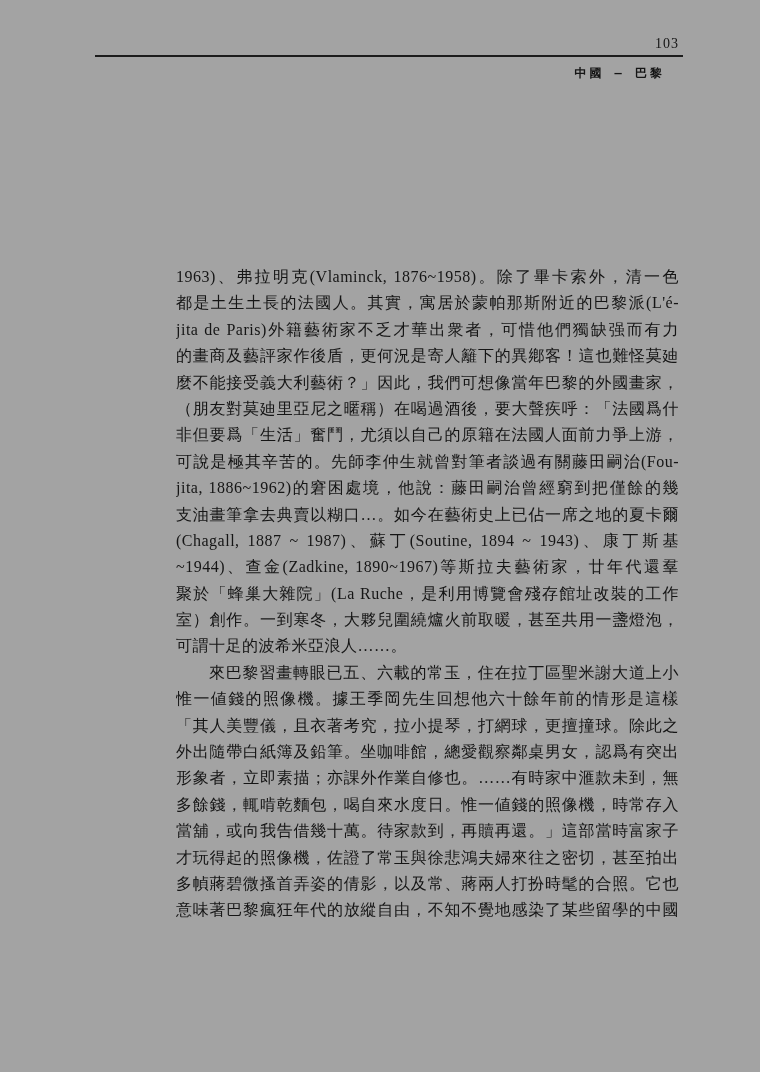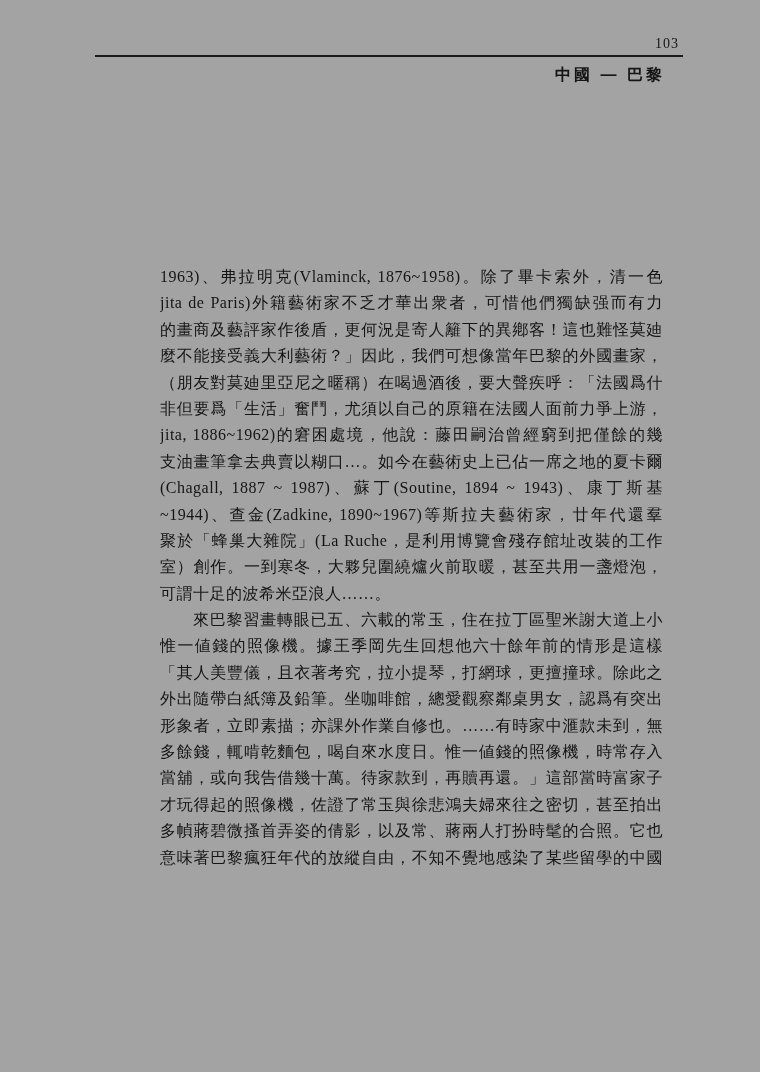--- a/index.html
+++ b/index.html
@@ -29,27 +29,27 @@
   }
   .rule {
     border-bottom: 2px solid #1c1c1c;
     margin-top: 1px;
   }
   .running-title {
     margin-top: 8px;
     text-align: right;
     padding-right: 18px;
     font-weight: bold;
-    font-size: 16px;
+    font-size: 12px;
     letter-spacing: 3px;
-    font-family: Liberation Sans, sans-serif;
+    font-family: Liberation Mono, monospace;
   }
   .body-text {
     position: absolute;
-    left: 160px;
+    left: 176px;
     top: 264px;
     width: 503px;
     font-size: 16px;
   }
   .line {
     height: 26.4px;
     line-height: 26.4px;
     overflow: hidden;
     text-align: justify;
     text-align-last: justify;
@@ -68,25 +68,27 @@
 <div class="page">
 
   <div class="header">
     <div class="page-number">103</div>
     <div class="rule"></div>
     <div class="running-title">中國 — 巴黎</div>
   </div>
 
   <div class="body-text">
     <div class="line">1963)、弗拉明克(Vlaminck, 1876~1958)。除了畢卡索外，清一色</div>
+    <div class="line">都是土生土長的法國人。其實，寓居於蒙帕那斯附近的巴黎派(L'é-</div>
     <div class="line">jita de Paris)外籍藝術家不乏才華出衆者，可惜他們獨缺强而有力</div>
     <div class="line">的畫商及藝評家作後盾，更何況是寄人籬下的異鄕客！這也難怪莫廸</div>
     <div class="line">麼不能接受義大利藝術？」因此，我們可想像當年巴黎的外國畫家，</div>
     <div class="line">（朋友對莫廸里亞尼之暱稱）在喝過酒後，要大聲疾呼：「法國爲什</div>
     <div class="line">非但要爲「生活」奮鬥，尤須以自己的原籍在法國人面前力爭上游，</div>
+    <div class="line">可說是極其辛苦的。先師李仲生就曾對筆者談過有關藤田嗣治(Fou-</div>
     <div class="line">jita, 1886~1962)的窘困處境，他說：藤田嗣治曾經窮到把僅餘的幾</div>
     <div class="line">支油畫筆拿去典賣以糊口…。如今在藝術史上已佔一席之地的夏卡爾</div>
     <div class="line">(Chagall, 1887 ~ 1987)、蘇丁(Soutine, 1894 ~ 1943)、康丁斯基</div>
     <div class="line">~1944)、查金(Zadkine, 1890~1967)等斯拉夫藝術家，廿年代還羣</div>
     <div class="line">聚於「蜂巢大雜院」(La Ruche，是利用博覽會殘存館址改裝的工作</div>
     <div class="line">室）創作。一到寒冬，大夥兒圍繞爐火前取暖，甚至共用一盞燈泡，</div>
     <div class="line para-end">可謂十足的波希米亞浪人……。</div>
     <div class="line indent">來巴黎習畫轉眼已五、六載的常玉，住在拉丁區聖米謝大道上小</div>
     <div class="line">惟一値錢的照像機。據王季岡先生回想他六十餘年前的情形是這樣的：</div>
     <div class="line">「其人美豐儀，且衣著考究，拉小提琴，打網球，更擅撞球。除此之</div>

